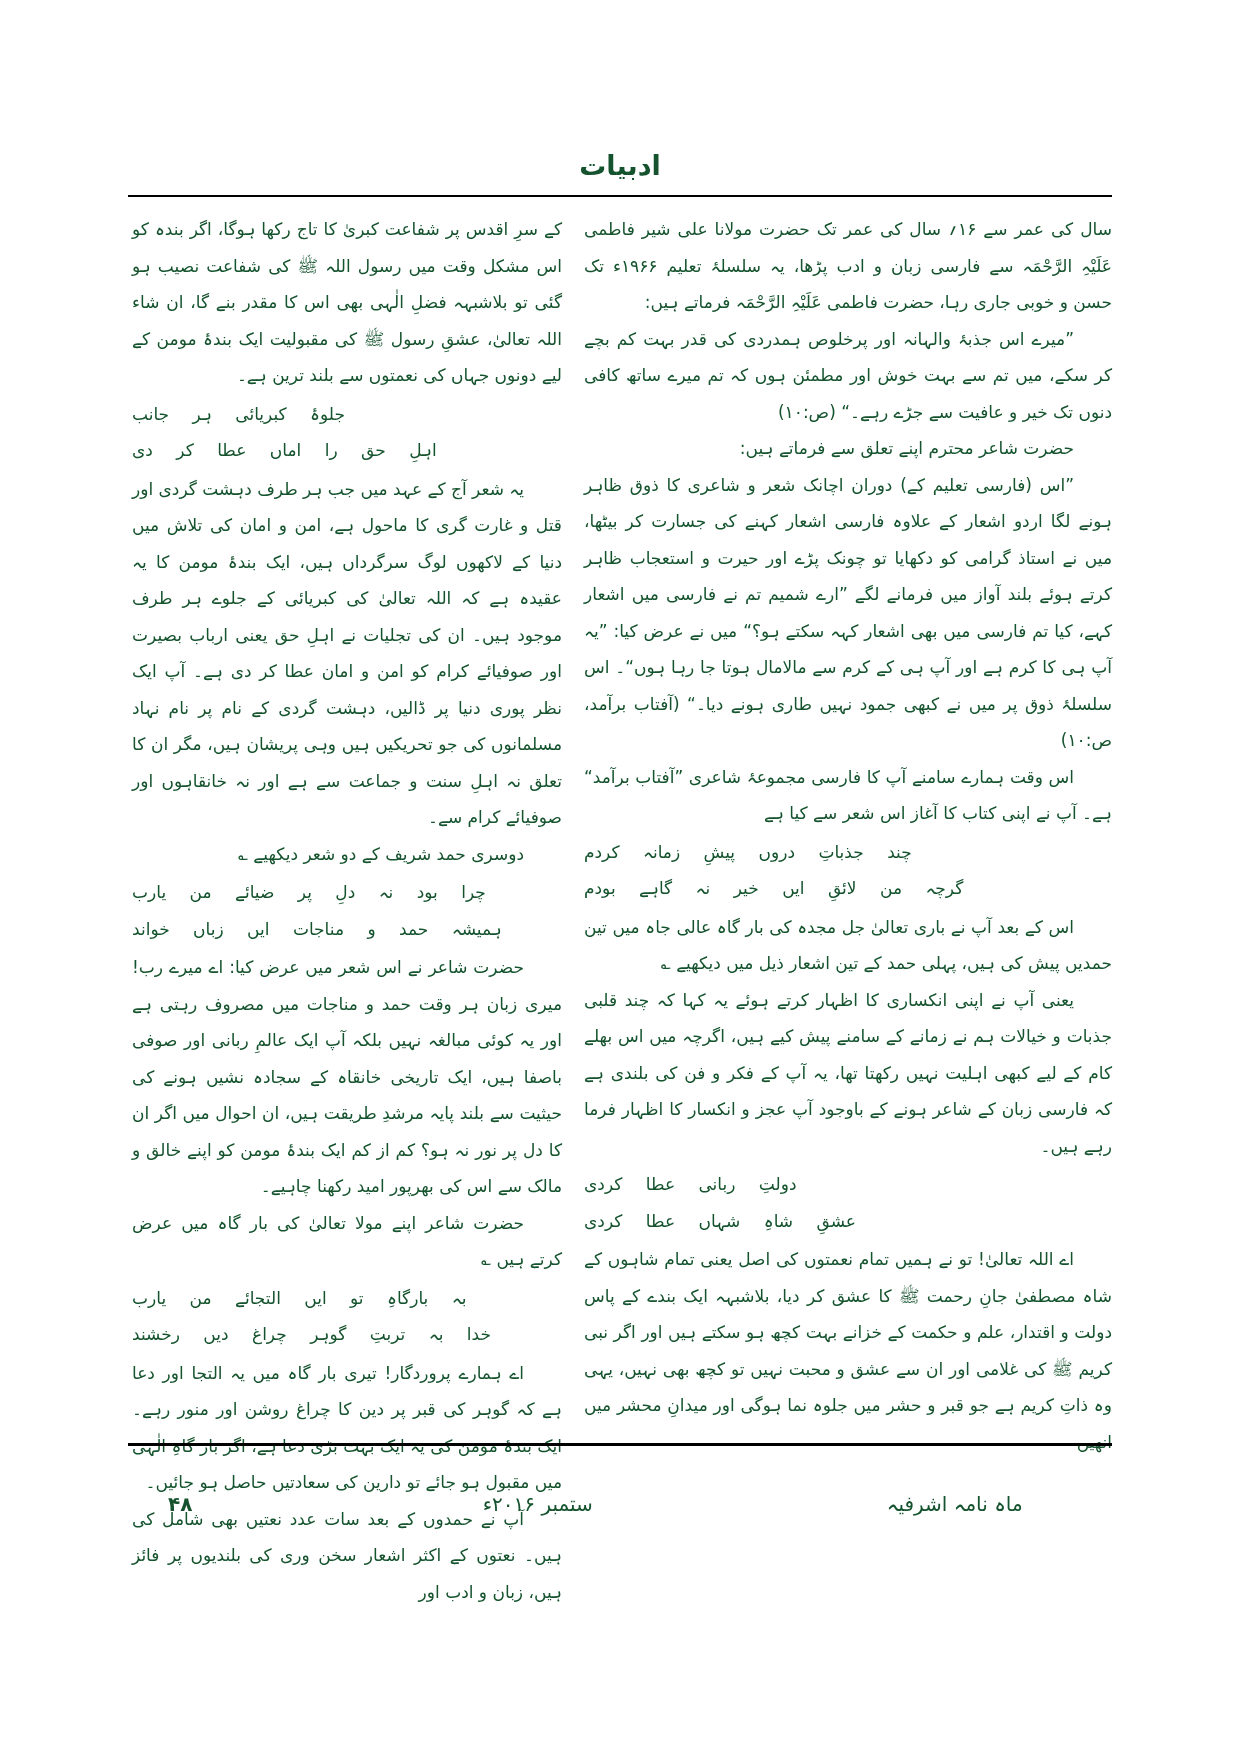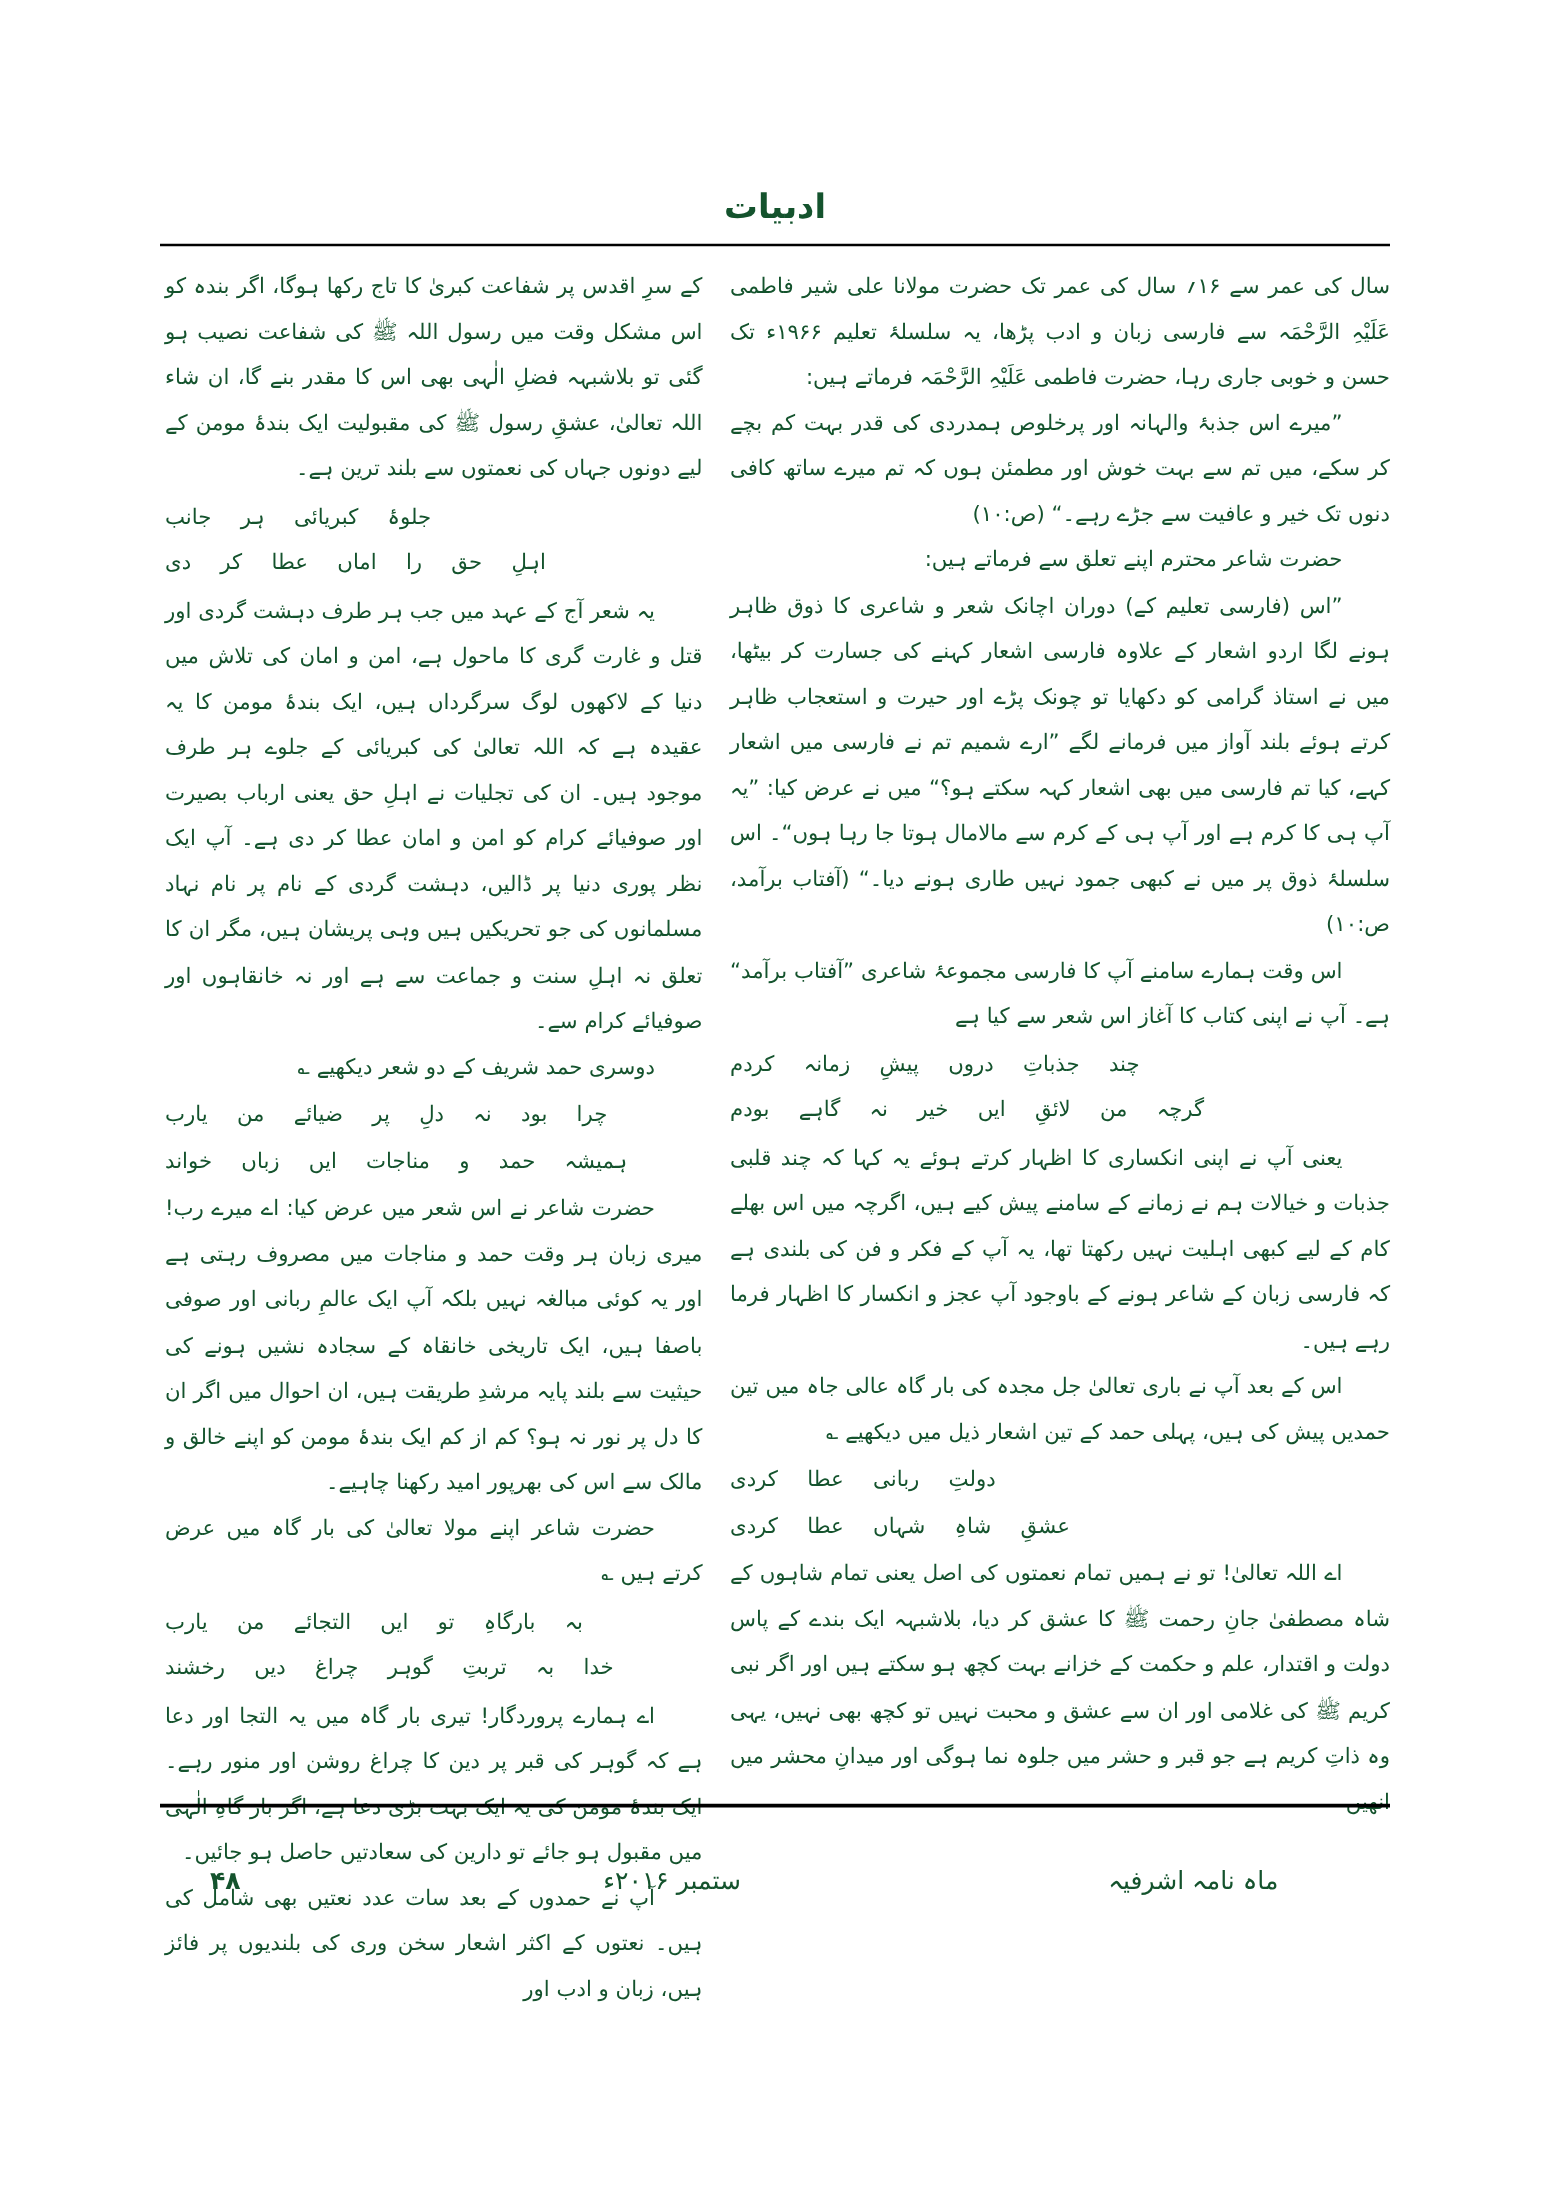--- a/index.html
+++ b/index.html
@@ -101,22 +101,22 @@
       <div class="col col-right">
         <p class="para">سال کی عمر سے ۱۶؍ سال کی عمر تک حضرت مولانا علی شیر فاطمی عَلَیْہِ الرَّحْمَہ سے فارسی زبان و ادب پڑھا، یہ سلسلۂ تعلیم ۱۹۶۶ء تک حسن و خوبی جاری رہا، حضرت فاطمی عَلَیْہِ الرَّحْمَہ فرماتے ہیں:</p>
         <p class="para indent">”میرے اس جذبۂ والہانہ اور پرخلوص ہمدردی کی قدر بہت کم بچے کر سکے، میں تم سے بہت خوش اور مطمئن ہوں کہ تم میرے ساتھ کافی دنوں تک خیر و عافیت سے جڑے رہے۔“ (ص:۱۰)</p>
         <p class="para indent">حضرت شاعر محترم اپنے تعلق سے فرماتے ہیں:</p>
         <p class="para indent">”اس (فارسی تعلیم کے) دوران اچانک شعر و شاعری کا ذوق ظاہر ہونے لگا اردو اشعار کے علاوہ فارسی اشعار کہنے کی جسارت کر بیٹھا، میں نے استاذ گرامی کو دکھایا تو چونک پڑے اور حیرت و استعجاب ظاہر کرتے ہوئے بلند آواز میں فرمانے لگے ”ارے شمیم تم نے فارسی میں اشعار کہے، کیا تم فارسی میں بھی اشعار کہہ سکتے ہو؟“ میں نے عرض کیا: ”یہ آپ ہی کا کرم ہے اور آپ ہی کے کرم سے مالامال ہوتا جا رہا ہوں“۔ اس سلسلۂ ذوق پر میں نے کبھی جمود نہیں طاری ہونے دیا۔“ (آفتاب برآمد، ص:۱۰)</p>
         <p class="para indent">اس وقت ہمارے سامنے آپ کا فارسی مجموعۂ شاعری ”آفتاب برآمد“ ہے۔ آپ نے اپنی کتاب کا آغاز اس شعر سے کیا ہے</p>
         <div class="verse">
           <div class="verse-line">چند جذباتِ دروں پیشِ زمانہ کردم</div>
           <div class="verse-line">گرچہ من لائقِ ایں خیر نہ گاہے بودم</div>
         </div>
+        <p class="para indent">اس کے بعد آپ نے باری تعالیٰ جل مجدہ کی بار گاہ عالی جاہ میں تین حمدیں پیش کی ہیں، پہلی حمد کے تین اشعار ذیل میں دیکھیے ؎</p>
         <p class="para indent">یعنی آپ نے اپنی انکساری کا اظہار کرتے ہوئے یہ کہا کہ چند قلبی جذبات و خیالات ہم نے زمانے کے سامنے پیش کیے ہیں، اگرچہ میں اس بھلے کام کے لیے کبھی اہلیت نہیں رکھتا تھا، یہ آپ کے فکر و فن کی بلندی ہے کہ فارسی زبان کے شاعر ہونے کے باوجود آپ عجز و انکسار کا اظہار فرما رہے ہیں۔</p>
-        <p class="para indent">اس کے بعد آپ نے باری تعالیٰ جل مجدہ کی بار گاہ عالی جاہ میں تین حمدیں پیش کی ہیں، پہلی حمد کے تین اشعار ذیل میں دیکھیے ؎</p>
         <div class="verse">
           <div class="verse-line">دولتِ ربانی عطا کردی</div>
           <div class="verse-line">عشقِ شاہِ شہاں عطا کردی</div>
         </div>
         <p class="para indent">اے اللہ تعالیٰ! تو نے ہمیں تمام نعمتوں کی اصل یعنی تمام شاہوں کے شاہ مصطفیٰ جانِ رحمت ﷺ کا عشق کر دیا، بلاشبہہ ایک بندے کے پاس دولت و اقتدار، علم و حکمت کے خزانے بہت کچھ ہو سکتے ہیں اور اگر نبی کریم ﷺ کی غلامی اور ان سے عشق و محبت نہیں تو کچھ بھی نہیں، یہی وہ ذاتِ کریم ہے جو قبر و حشر میں جلوہ نما ہوگی اور میدانِ محشر میں انھیں</p>
       </div>
 
       <div class="col col-left">
         <p class="para">کے سرِ اقدس پر شفاعت کبریٰ کا تاج رکھا ہوگا، اگر بندہ کو اس مشکل وقت میں رسول اللہ ﷺ کی شفاعت نصیب ہو گئی تو بلاشبہہ فضلِ الٰہی بھی اس کا مقدر بنے گا، ان شاء اللہ تعالیٰ، عشقِ رسول ﷺ کی مقبولیت ایک بندۂ مومن کے لیے دونوں جہاں کی نعمتوں سے بلند ترین ہے۔</p>
         <div class="verse">

